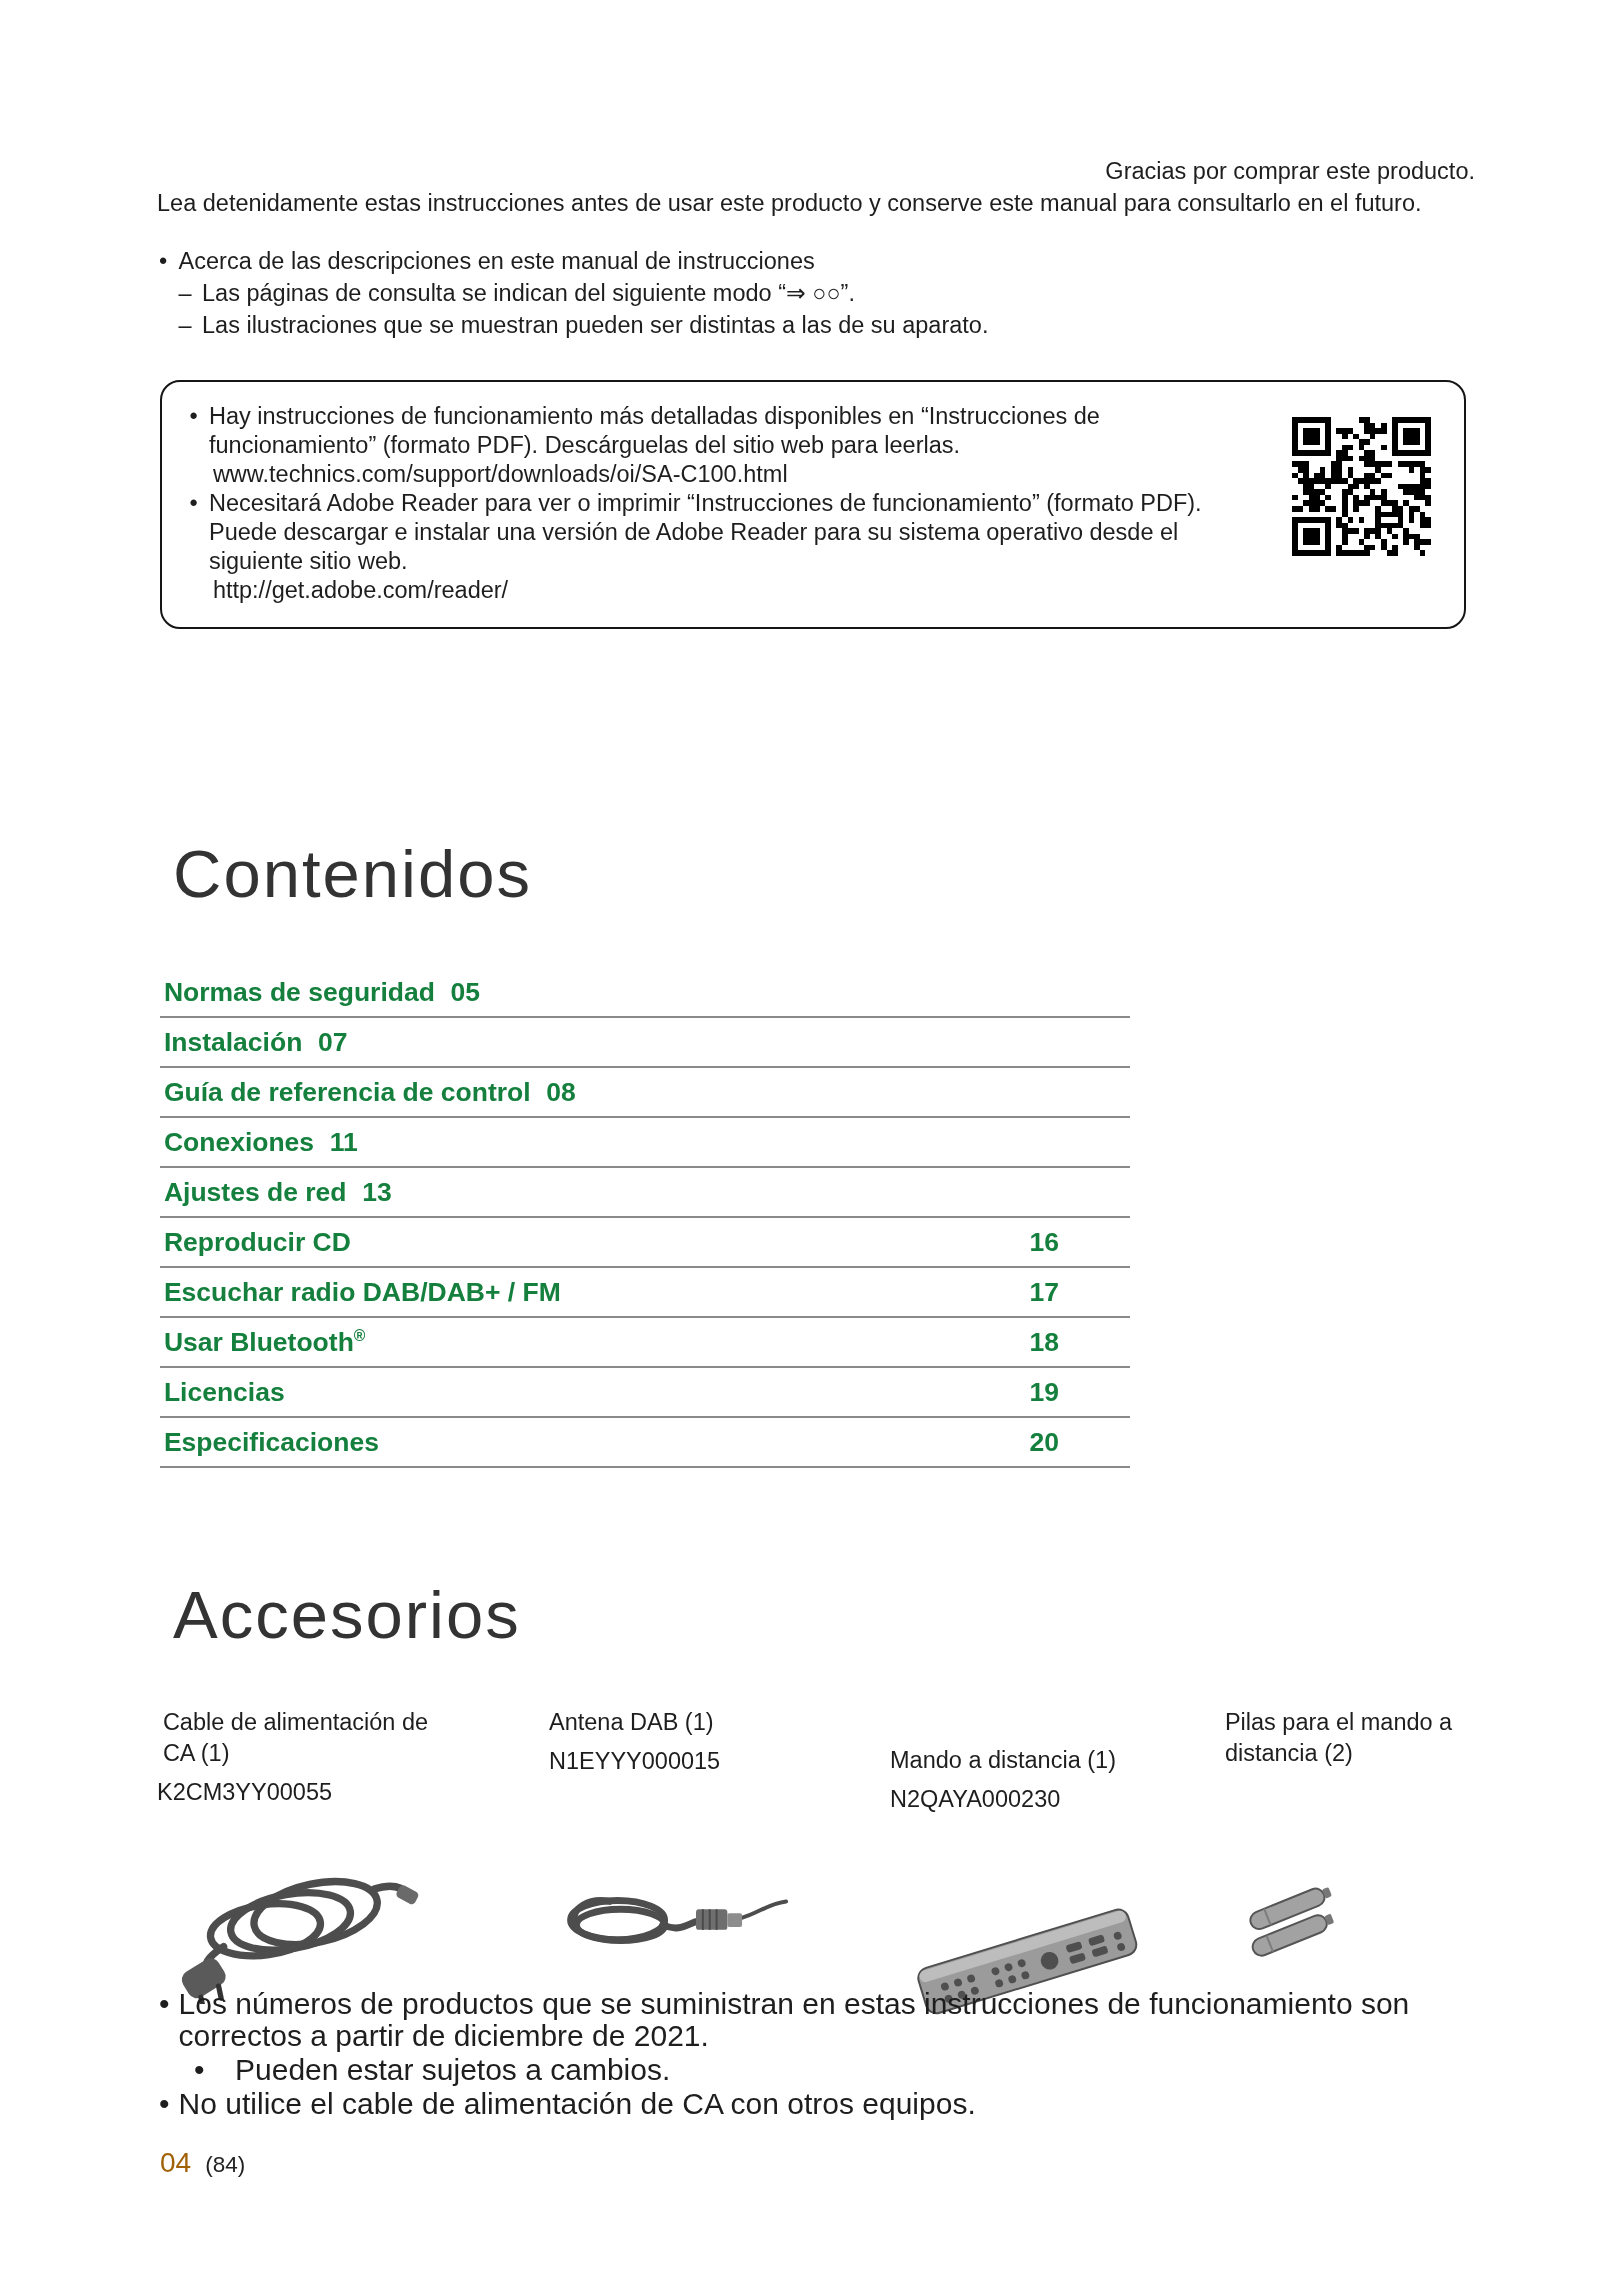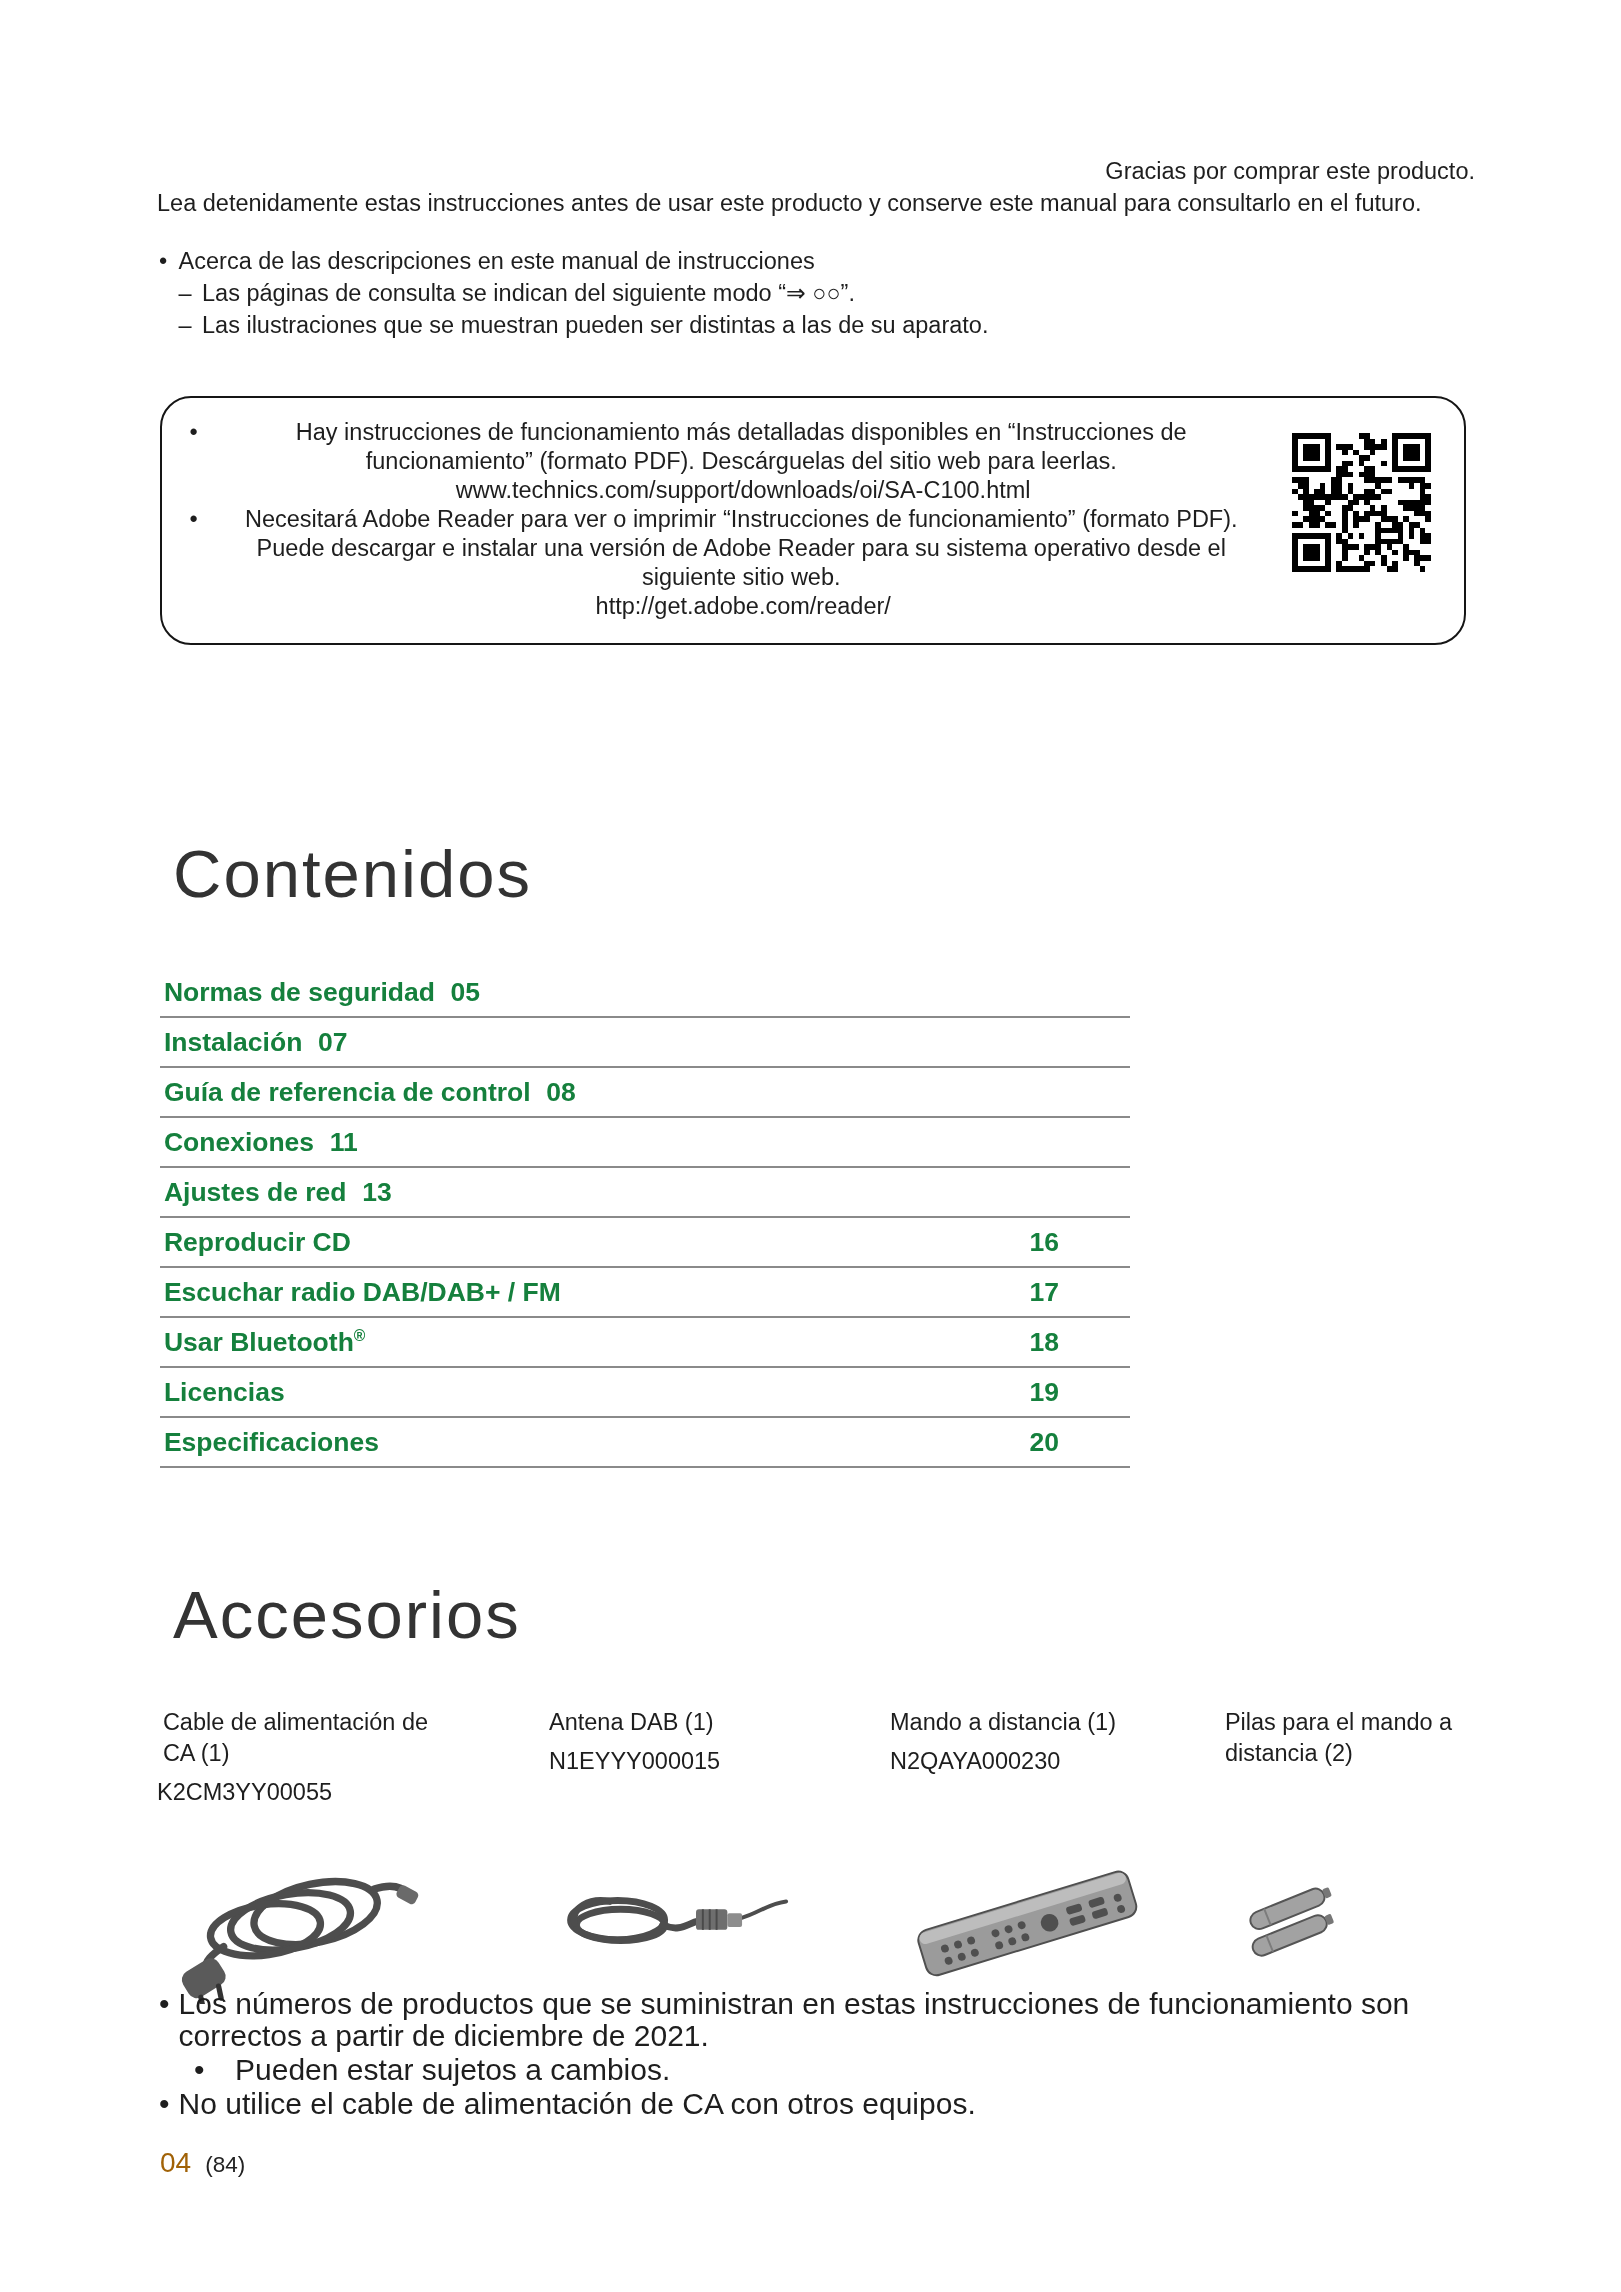--- a/index.html
+++ b/index.html
@@ -15,24 +15,23 @@
   .intro { position:absolute; left:157px; top:155px; width:1318px; font-size:23.5px; line-height:32px; }
   .intro .p1 { padding-left:5.9px;text-align:right; }
   .bullet { position:relative; padding-left:21.6px; }
   .bullet::before { content:"•"; position:absolute; left:2px; }
   .dash { position:relative; padding-left:45px; }
   .dash::before { content:"–"; position:absolute; left:21.6px; }
   .intro .blist { margin-top:26px; }
 
   
   .notice-box {
-    position:absolute; left:160px; top:396px; width:1306px; height:249px;
-    border:2.9px solid #151515; border-radius:31px;
+    position:absolute; left:160px; top:380px; width:1306px; height:249px;
+    border:2.9px solid #151515; border-radius:20px;
     padding:19.6px 27.4px 15.7px 23.5px;
-    text-align:center;
   }
   .notice-box .ntext { width:1088px; font-size:23.5px; line-height:29px; }
   .nlink { padding-left:27.4px; }
   .notice-box .bullet { padding-left:23.5px; }
   .notice-box .bullet::before { left:3.9px; }
   .qr {
     position:absolute; top:35px; right:33px; width:139px; height:139px;
   }
   .qr svg { width:100%; height:100%; display:block; }
 
@@ -55,21 +54,21 @@
   .toc-row .toc-page { white-space:nowrap; }
   .toc-row.num-inline .toc-page { margin-left:15.7px; }
   .toc-row.num-right .toc-page { margin-left:auto; margin-right:71px; }
   .toc-row sup { font-size:15.7px; }
 
   
   .accessories { position:absolute; left:157px; top:1707px; display:flex; }
   .acc-col { font-size:23.5px; line-height:31px; }
   .acc-col:nth-child(1) { width:392px; }
   .acc-col:nth-child(2) { width:341px; }
-  .acc-col:nth-child(3) { width:331px; }
+  .acc-col:nth-child(3) { width:331px;margin-top:38px; }
   .acc-col:nth-child(4) { width:245px; }
   .acc-col:nth-child(1) .acc-name { max-width:284px; padding-left:5.9px; }
   .acc-col:nth-child(4) .acc-name { max-width:235px; padding-left:3.9px; }
   .acc-part { margin-top:7.8px; }
   .acc-text { min-height:110px; }
   .acc-illus { margin-top:17.6px; height:176px; display:flex; align-items:center; }
   .acc-illus svg { display:block; }
 
   
   .notes { position:absolute; left:157px; top:1986px; width:1304px; font-size:30px; line-height:32px; }

